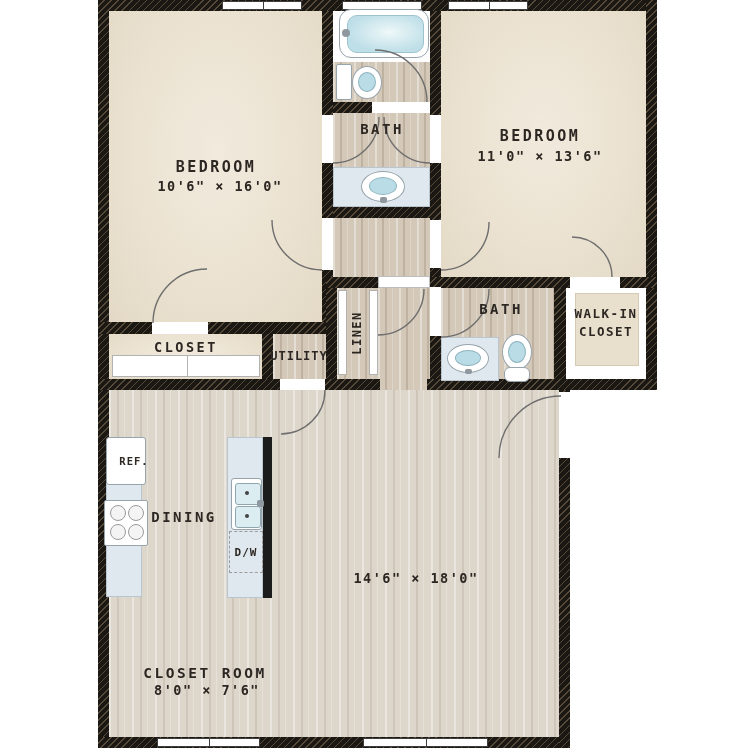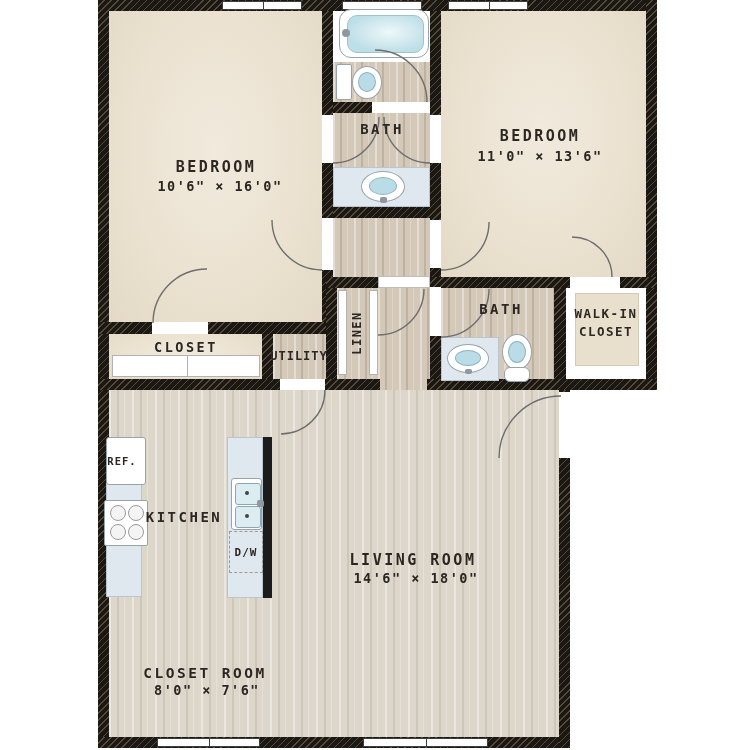--- a/index.html
+++ b/index.html
@@ -115,21 +115,21 @@
   <div class="counter" style="left:441px;top:337px;width:58px;height:44px;"></div>
   <div class="oval" style="left:447px;top:344px;width:42px;height:29px;background:#fff;border:1.5px solid #98a4ab;"></div>
   <div class="oval" style="left:455px;top:350px;width:26px;height:16px;background:#b9dce6;border:1px solid #8fb4bf;"></div>
   <div class="abs" style="left:465px;top:369px;width:7px;height:5px;background:#8e989e;border-radius:2px;"></div>
   <div class="oval" style="left:502px;top:334px;width:30px;height:36px;background:#fff;border:1.5px solid #98a4ab;"></div>
   <div class="oval" style="left:508px;top:341px;width:18px;height:22px;background:#b9dce6;border:1px solid #8fb4bf;"></div>
   <div class="fix" style="left:504px;top:367px;width:26px;height:15px;border-radius:6px;"></div>
 
   <div class="counter" style="left:106px;top:483px;width:36px;height:114px;"></div>
   <div class="fix" style="left:106px;top:437px;width:40px;height:48px;border-radius:3px;"></div>
-  <div class="label" style="left:122px;top:461px;font-size:10.5px;letter-spacing:1px;">REF.</div>
+  <div class="label" style="left:134px;top:461px;font-size:10.5px;letter-spacing:1px;">REF.</div>
   <div class="fix" style="left:104px;top:500px;width:44px;height:46px;border-radius:2px;">
     <div class="oval" style="left:5px;top:4px;width:16px;height:16px;border:1.5px solid #9b9b9b;background:#f4f4f4;"></div>
     <div class="oval" style="left:23px;top:4px;width:16px;height:16px;border:1.5px solid #9b9b9b;background:#f4f4f4;"></div>
     <div class="oval" style="left:5px;top:23px;width:16px;height:16px;border:1.5px solid #9b9b9b;background:#f4f4f4;"></div>
     <div class="oval" style="left:23px;top:23px;width:16px;height:16px;border:1.5px solid #9b9b9b;background:#f4f4f4;"></div>
   </div>
   <div class="counter" style="left:227px;top:437px;width:36px;height:161px;"></div>
   <div class="solidbar" style="left:263px;top:437px;width:9px;height:161px;"></div>
   <div class="fix" style="left:231px;top:478px;width:31px;height:52px;border-radius:3px;">
     <div class="abs" style="left:3px;top:4px;width:24px;height:20px;background:#dcedf2;border:1px solid #8fa6ae;border-radius:3px;"></div>
@@ -166,21 +166,20 @@
   <div class="label" style="left:382px;top:129px;font-size:14px;">BATH</div>
   <div class="label" style="left:501px;top:309px;font-size:14px;">BATH</div>
 
   <div class="label" style="left:606px;top:313px;font-size:12.5px;letter-spacing:1.5px;">WALK-IN</div>
   <div class="label" style="left:606px;top:331px;font-size:12.5px;letter-spacing:1.5px;">CLOSET</div>
 
   <div class="label" style="left:186px;top:347px;font-size:13.5px;">CLOSET</div>
   <div class="label" style="left:299px;top:356px;font-size:12px;letter-spacing:1px;">UTILITY</div>
   <div class="label rot" style="left:357px;top:333px;font-size:12px;letter-spacing:1.5px;">LINEN</div>
 
-  <div class="label" style="left:184px;top:517px;font-size:14px;">KITCHEN</div>
+  <div class="label" style="left:184px;top:517px;font-size:14px;">DINING</div>
 
-  <div class="label" style="left:413px;top:560px;font-size:15px;">LIVING ROOM</div>
   <div class="label" style="left:416px;top:578px;font-size:13.5px;letter-spacing:1.5px;">14'6" × 18'0"</div>
 
   <div class="label" style="left:205px;top:673px;font-size:14.5px;">CLOSET ROOM</div>
   <div class="label" style="left:207px;top:690px;font-size:13.5px;letter-spacing:1.5px;">8'0" × 7'6"</div>
 
 </div>
 
 </body></html>

